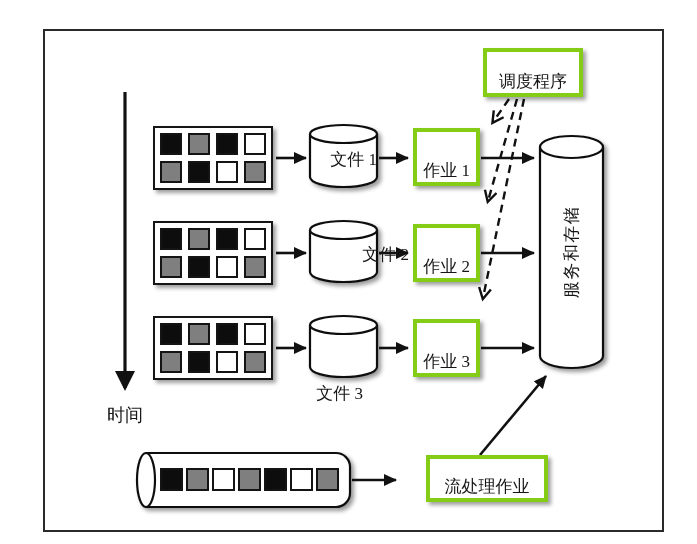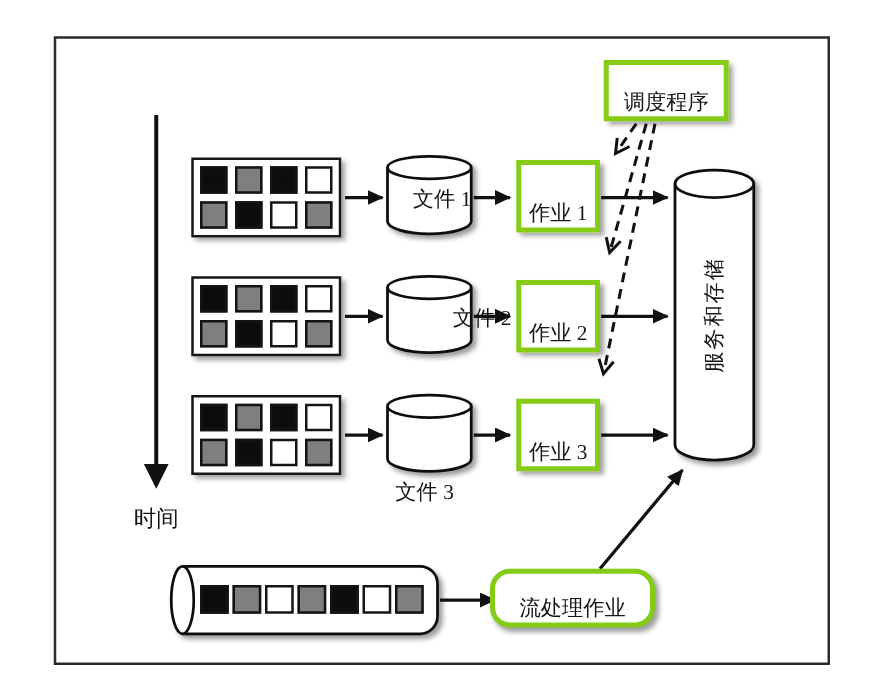--- a/index.html
+++ b/index.html
@@ -136,21 +136,21 @@
     <span>作业 2</span>
   </div>
   <div class="box joblabel" style="top:319px;">
     <span>作业 3</span>
   </div>
 
   <div class="box" style="left:483px;top:48px;width:100px;height:49px;">
     <span>调度程序</span>
   </div>
 
-  <div class="box" style="left:392px;top:455px;width:132px;height:47px;border-radius:16px;">
+  <div class="box" style="left:426px;top:455px;width:122px;height:47px;">
     <span>流处理作业</span>
   </div>
 
   <div class="vlabel">服务和存储</div>
 
   <div class="timelabel">时间</div>
 
   <div class="pipe-cells">
       <div class="cell" style="background: rgb(13, 13, 13);"></div>
       <div class="cell" style="background: rgb(127, 127, 127);"></div>

